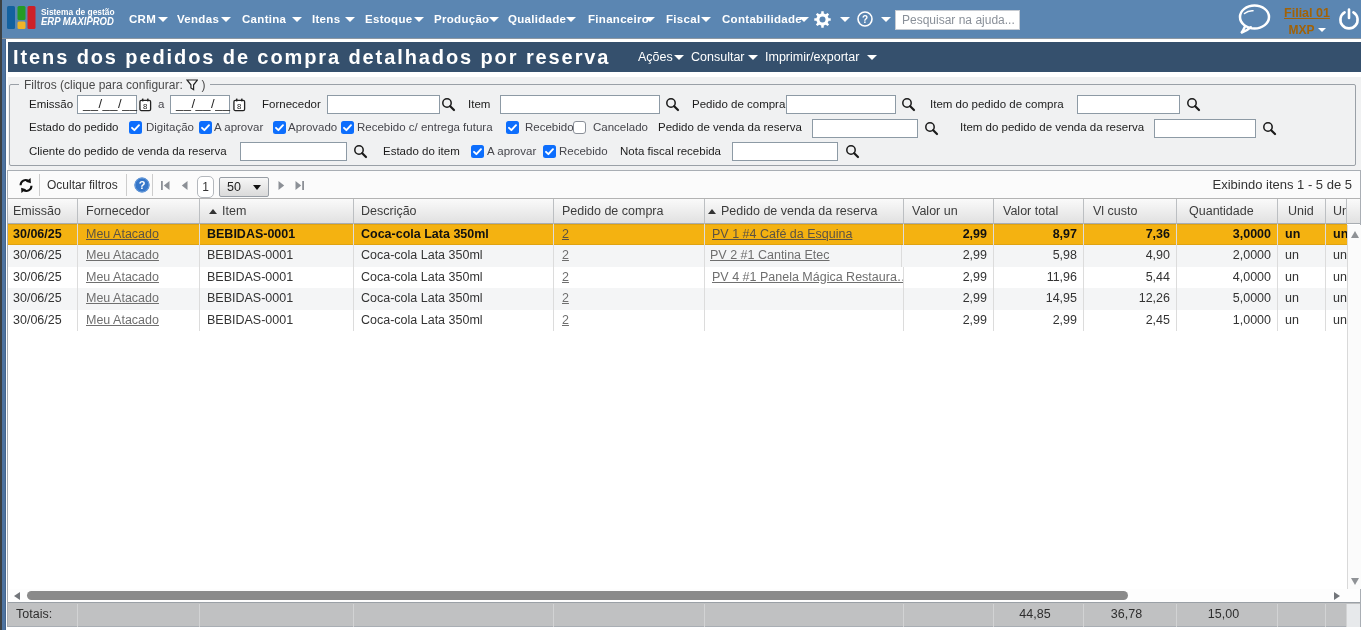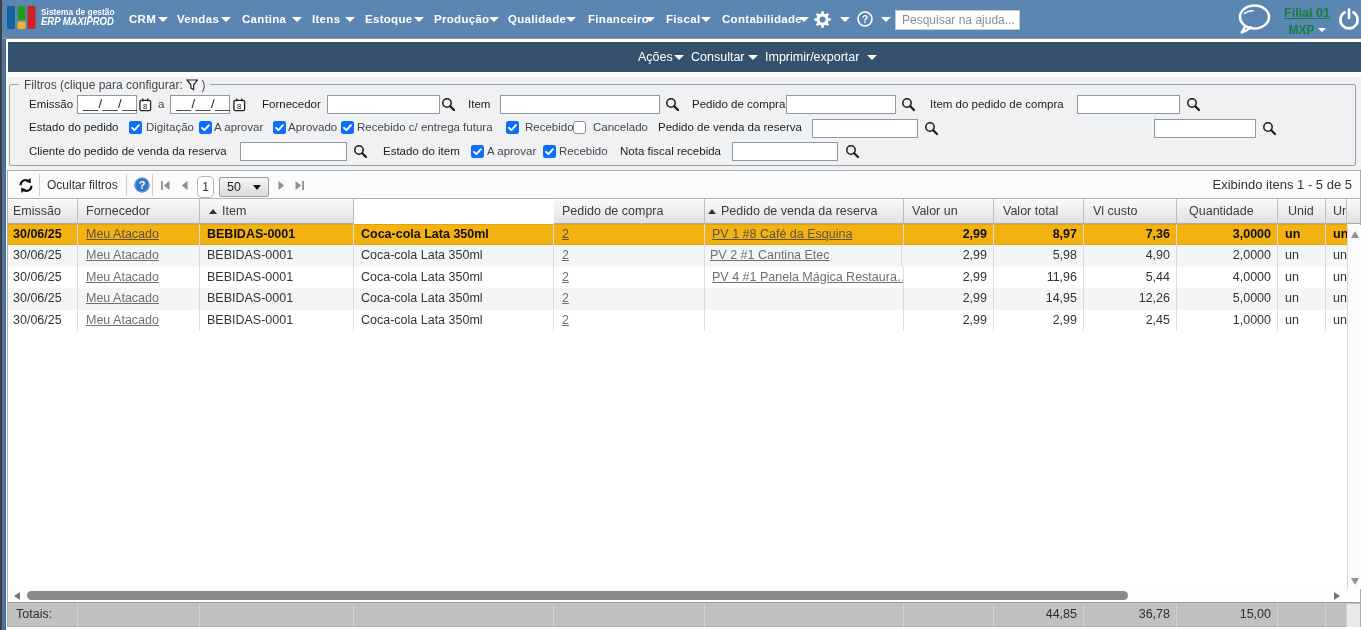--- a/index.html
+++ b/index.html
@@ -10,21 +10,21 @@
 #edge1{position:absolute;left:0;top:0;width:2px;height:630px;background:#3c4144}
 #edge2{position:absolute;left:2px;top:39px;width:4px;height:591px;background:#4e73a0}
 #edge3{position:absolute;left:5px;top:39px;width:1px;height:591px;background:#44658d}
 #title{position:absolute;left:8px;top:42px;width:1353px;height:30px;background:#35506d;color:#fff}
 #titletx{position:absolute;left:5px;top:4px;font-size:20px;font-weight:bold;letter-spacing:1.9px}
 .tmenu{position:absolute;top:8px;font-size:12.5px;color:#fff}
 .navitem{position:absolute;top:13px;font-size:11.5px;font-weight:bold;color:#fff;letter-spacing:.3px}
 .caretw{position:absolute;width:0;height:0;border-left:5px solid transparent;border-right:5px solid transparent;border-top:5px solid #fff}
 .caretk{position:absolute;width:0;height:0;border-left:5px solid transparent;border-right:5px solid transparent;border-top:5px solid #111}
 #search{position:absolute;left:895px;top:10px;width:125px;height:20px;background:#fff;border:1px solid #c6cbd2;font-size:12px;color:#8a9099;line-height:18px;padding-left:6px}
-#filial{position:absolute;left:1284px;top:6px;width:46px;text-align:center;color:#15803d;font-size:12px;font-weight:bold}
+#filial{position:absolute;left:1284px;top:6px;width:46px;text-align:center;color:#a16207;font-size:12px;font-weight:bold}
 #panel{position:absolute;left:8px;top:77px;width:1353px;height:93px;background:#f0f1f2}
 #fset{position:absolute;left:1px;top:7px;width:1347px;height:82px;border:1px solid #9aa0a7;border-radius:2px}
 #legend{position:absolute;left:9px;top:-7px;background:#f0f1f2;padding:0 5px;font-size:12px;color:#4a4a4a;height:14px;line-height:14px}
 .flabel{position:absolute;font-size:11.5px;color:#1c1c1c;line-height:19px;white-space:nowrap}
 .fcap{position:absolute;font-size:11.5px;color:#46464c;line-height:19px;white-space:nowrap}
 .finput{position:absolute;height:19px;background:#fff;border:1px solid #8d9aa5}
 .ficon{position:absolute}
 #grid{position:absolute;left:7px;top:170px;width:1354px;height:457px;border:1px solid #a9aeb4;background:#fff}
 #toolbar{position:absolute;left:0;top:0;width:1352px;height:28px;background:#fbfbfb;border-bottom:1px solid #b3b3b3}
 .tsep{position:absolute;top:3px;width:1px;height:22px;background:#cdcdcd}
@@ -35,21 +35,21 @@
 .cell{position:absolute;top:0;height:100%;line-height:21px;border-right:1px solid #dcdcdc;font-size:12.5px;color:#333;white-space:nowrap;overflow:hidden}
 .sel .cell{font-weight:bold;color:#111;line-height:20px}
 .num{text-align:right;padding-right:6px}
 a.glink{color:#6f6f6f;text-decoration:underline;font-weight:normal}
 .sel a.glink{color:#5c5344}
 #vscroll{position:absolute;left:1339px;top:54px;width:14px;height:364px;background:#fbfbfb;border-left:1px solid #d9d9d9}
 #hscroll{position:absolute;left:0;top:418px;width:1352px;height:13px;background:#fdfdfd}
 #hthumb{position:absolute;left:19px;top:2px;width:1101px;height:9px;background:#8a8a8a;border-radius:4.5px}
 #status{position:absolute;left:0;top:431px;width:1352px;height:24px;background:#c0c1c2;border-top:1px solid #9aa0a6;font-size:12.5px;color:#2e2e2e}
 .ssep{position:absolute;top:1px;width:1px;height:23px;background:#d2d3d4}
-.snum{position:absolute;top:0;height:23px;line-height:23px;text-align:right;padding-right:6px}
+.snum{position:absolute;top:0;height:23px;line-height:23px;text-align:center;padding-right:6px}
 .tri{position:absolute;width:0;height:0}
 </style></head>
 <body>
 <div id="nav"></div>
 <div id="navline"></div>
 <div id="edge1"></div>
 <div id="edge2"></div>
 <div id="edge3"></div>
 
 <svg class="abs" style="left:7px;top:6px" width="30" height="23">
@@ -102,20 +102,21 @@
 <div id="filial">
     <div style="text-decoration:underline;font-size:12.5px">Filial 01</div>
 <div style="margin-top:3px;font-size:12px">MXP <span style="display:inline-block;width:0;height:0;border-left:4.5px solid transparent;border-right:4.5px solid transparent;border-top:4.5px solid #fff;vertical-align:2px"></span></div>
   </div>
 <svg class="abs" style="left:1338px;top:8px" width="22" height="23" viewBox="0 0 22 23">
 <path d="M6.6 4.4 A8.6 8.6 0 1 0 15.4 4.4" fill="none" stroke="#fff" stroke-width="2.6" stroke-linecap="round"></path>
 <line x1="11" y1="1.5" x2="11" y2="10" stroke="#fff" stroke-width="2.6" stroke-linecap="round"></line>
 </svg>
 
 <div id="title">
+<div id="titletx">Itens dos pedidos de compra detalhados por reserva</div>
 <div class="tmenu" style="left:630px">Ações</div>
     <div class="caretw" style="left:666px;top:13px"></div>
 <div class="tmenu" style="left:683px">Consultar</div>
     <div class="caretw" style="left:740px;top:13px"></div>
 <div class="tmenu" style="left:757px">Imprimir/exportar</div>
     <div class="caretw" style="left:859px;top:13px"></div>
 </div>
 
 <div id="panel">
 <div id="fset" style="height:82px">
@@ -193,20 +194,21 @@
 <svg class="ficon" style="left:563px;top:36px" width="13" height="13">
         <rect x="0.5" y="0.5" width="12" height="12" rx="2.5" fill="#fff" stroke="#8a8f98" stroke-width="1"></rect>
       </svg>
 <div class="fcap" style="left:583px;top:33px">Cancelado</div>
 <div class="flabel" style="left:648px;top:33px">Pedido de venda da reserva</div>
 <div class="finput" style="left:802px;top:34px;width:106px"></div>
 <svg class="ficon mag" style="left:914px;top:36px" width="15" height="15" viewBox="0 0 15 15">
         <circle cx="6" cy="6" r="4.2" fill="none" stroke="#1a1a1a" stroke-width="1.5"></circle>
         <line x1="9.2" y1="9.2" x2="13" y2="13" stroke="#1a1a1a" stroke-width="2.2" stroke-linecap="round"></line>
       </svg>
+<div class="flabel" style="left:950px;top:33px">Item do pedido de venda da reserva</div>
 <div class="finput" style="left:1144px;top:34px;width:102px"></div>
 <svg class="ficon mag" style="left:1252px;top:36px" width="15" height="15" viewBox="0 0 15 15">
         <circle cx="6" cy="6" r="4.2" fill="none" stroke="#1a1a1a" stroke-width="1.5"></circle>
         <line x1="9.2" y1="9.2" x2="13" y2="13" stroke="#1a1a1a" stroke-width="2.2" stroke-linecap="round"></line>
       </svg>
 
 <div class="flabel" style="left:19px;top:57px">Cliente do pedido de venda da reserva</div>
 <div class="finput" style="left:230px;top:57px;width:107px"></div>
 <svg class="ficon mag" style="left:343px;top:59px" width="15" height="15" viewBox="0 0 15 15">
         <circle cx="6" cy="6" r="4.2" fill="none" stroke="#1a1a1a" stroke-width="1.5"></circle>
@@ -265,38 +267,39 @@
   <svg class="abs" style="left:286px;top:9px" width="11" height="11" viewBox="0 0 11 11">
         <path d="M1.5 1 L7.2 5.5 L1.5 10 Z" fill="#8c9096"></path>
         <rect x="8.2" y="1" width="1.8" height="9" fill="#8c9096"></rect>
       </svg>
   <div class="abs" style="right:8px;top:6px;font-size:13px;color:#333;line-height:16px">Exibindo itens 1 - 5 de 5</div>
  </div>
  <div id="ghead">
   <div class="hc" style="left:0;width:70px;padding-left:5px">Emissão</div>
   <div class="hc" style="left:70px;width:122px;padding-left:8px">Fornecedor</div>
   <div class="hc" style="left:192px;width:154px;padding-left:9px"><span class="sort"></span>Item</div>
+  <div class="hc" style="left:346px;width:200px;padding-left:7px">Descrição</div>
   <div class="hc" style="left:546px;width:151px;padding-left:8px">Pedido de compra</div>
   <div class="hc" style="left:697px;width:199px;padding-left:3px"><span class="sort"></span>Pedido de venda da reserva</div>
   <div class="hc" style="left:896px;width:90px;padding-left:8px">Valor un</div>
   <div class="hc" style="left:986px;width:90px;padding-left:9px">Valor total</div>
   <div class="hc" style="left:1076px;width:93px;padding-left:9px">Vl custo</div>
   <div class="hc" style="left:1169px;width:101px;padding-left:12px">Quantidade</div>
   <div class="hc" style="left:1270px;width:48px;padding-left:10px">Unid</div>
   <div class="hc" style="left:1318px;width:21px;padding-left:7px">Un</div>
   <div class="hc" style="left:1339px;width:13px;border-right:none"></div>
  </div>
  <div id="gbody" style="position:absolute;left:0;top:53px;width:1339px;height:107px">
   <div class="row sel" style="top:0;height:21px;background:#f4b211;box-shadow:inset 0 1px 0 #dfa312,inset 0 -1px 0 #dfa312">
    <div class="cell" style="left:0;width:70px;padding-left:5px">30/06/25</div>
    <div class="cell" style="left:70px;width:122px;padding-left:8px"><a class="glink">Meu Atacado</a></div>
    <div class="cell" style="left:192px;width:154px;padding-left:7px">BEBIDAS-0001</div>
    <div class="cell" style="left:346px;width:200px;padding-left:7px">Coca-cola Lata 350ml</div>
    <div class="cell" style="left:546px;width:151px;padding-left:8px"><a class="glink">2</a></div>
-   <div class="cell" style="left:697px;width:199px;padding-left:7px"><a class="glink">PV 1 #8 Café da Esquina</a></div>
+   <div class="cell" style="left:697px;width:199px;padding-left:7px"><a class="glink">PV 1 #4 Café da Esquina</a></div>
    <div class="cell num" style="left:896px;width:90px">2,99</div>
    <div class="cell num" style="left:986px;width:90px">8,97</div>
    <div class="cell num" style="left:1076px;width:93px">7,36</div>
    <div class="cell num" style="left:1169px;width:101px">3,0000</div>
    <div class="cell" style="left:1270px;width:48px;padding-left:7px">un</div>
    <div class="cell" style="left:1318px;width:21px;padding-left:7px;border-right:none">un</div>
   </div>
   <div class="row" style="top:21px;height:22px;background:#f4f5f6">
    <div class="cell" style="left:0;width:70px;padding-left:5px">30/06/25</div>
    <div class="cell" style="left:70px;width:122px;padding-left:8px"><a class="glink">Meu Atacado</a></div>

